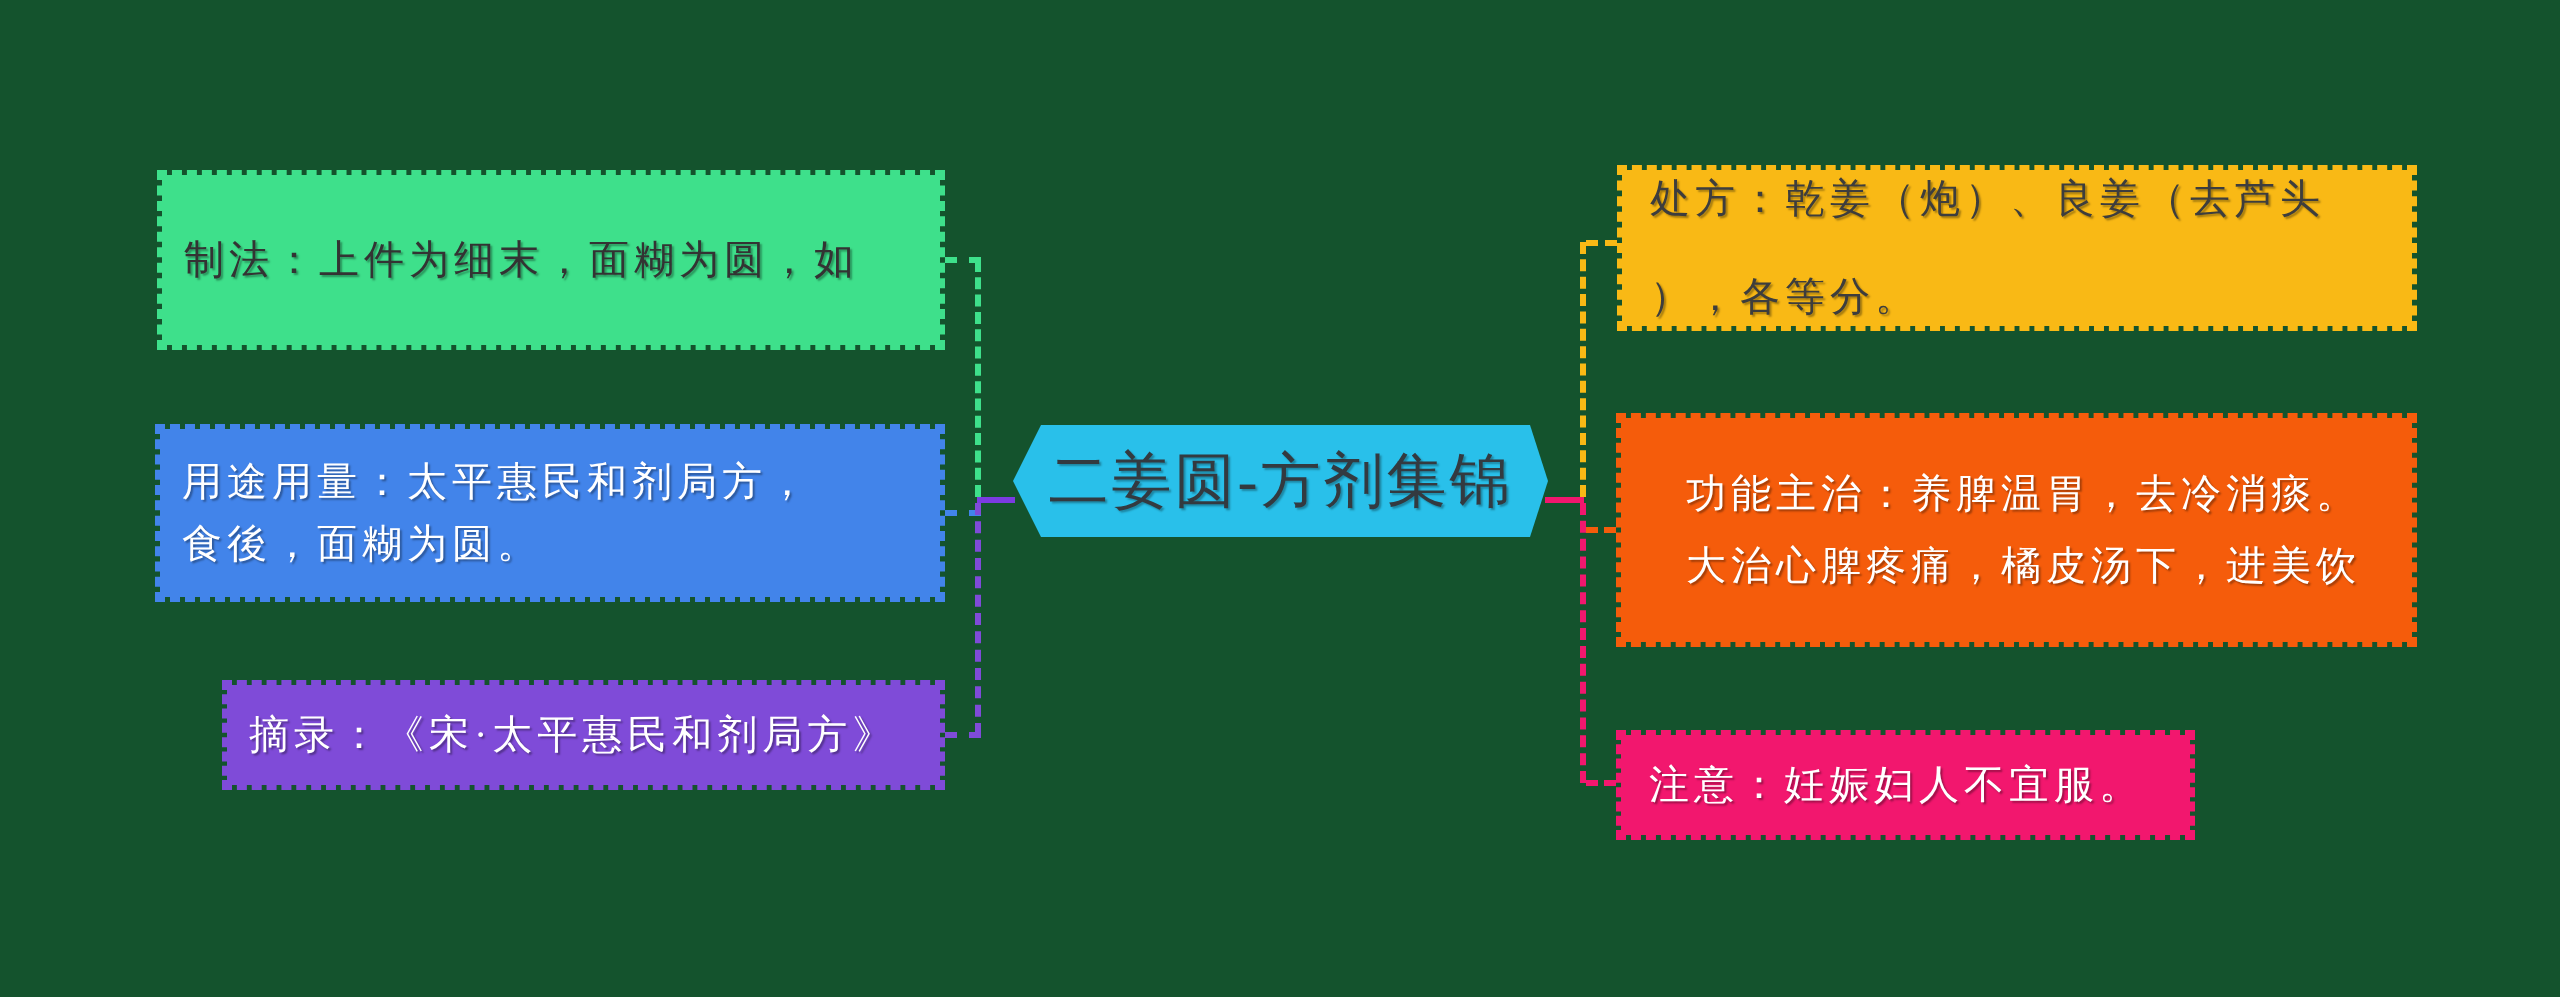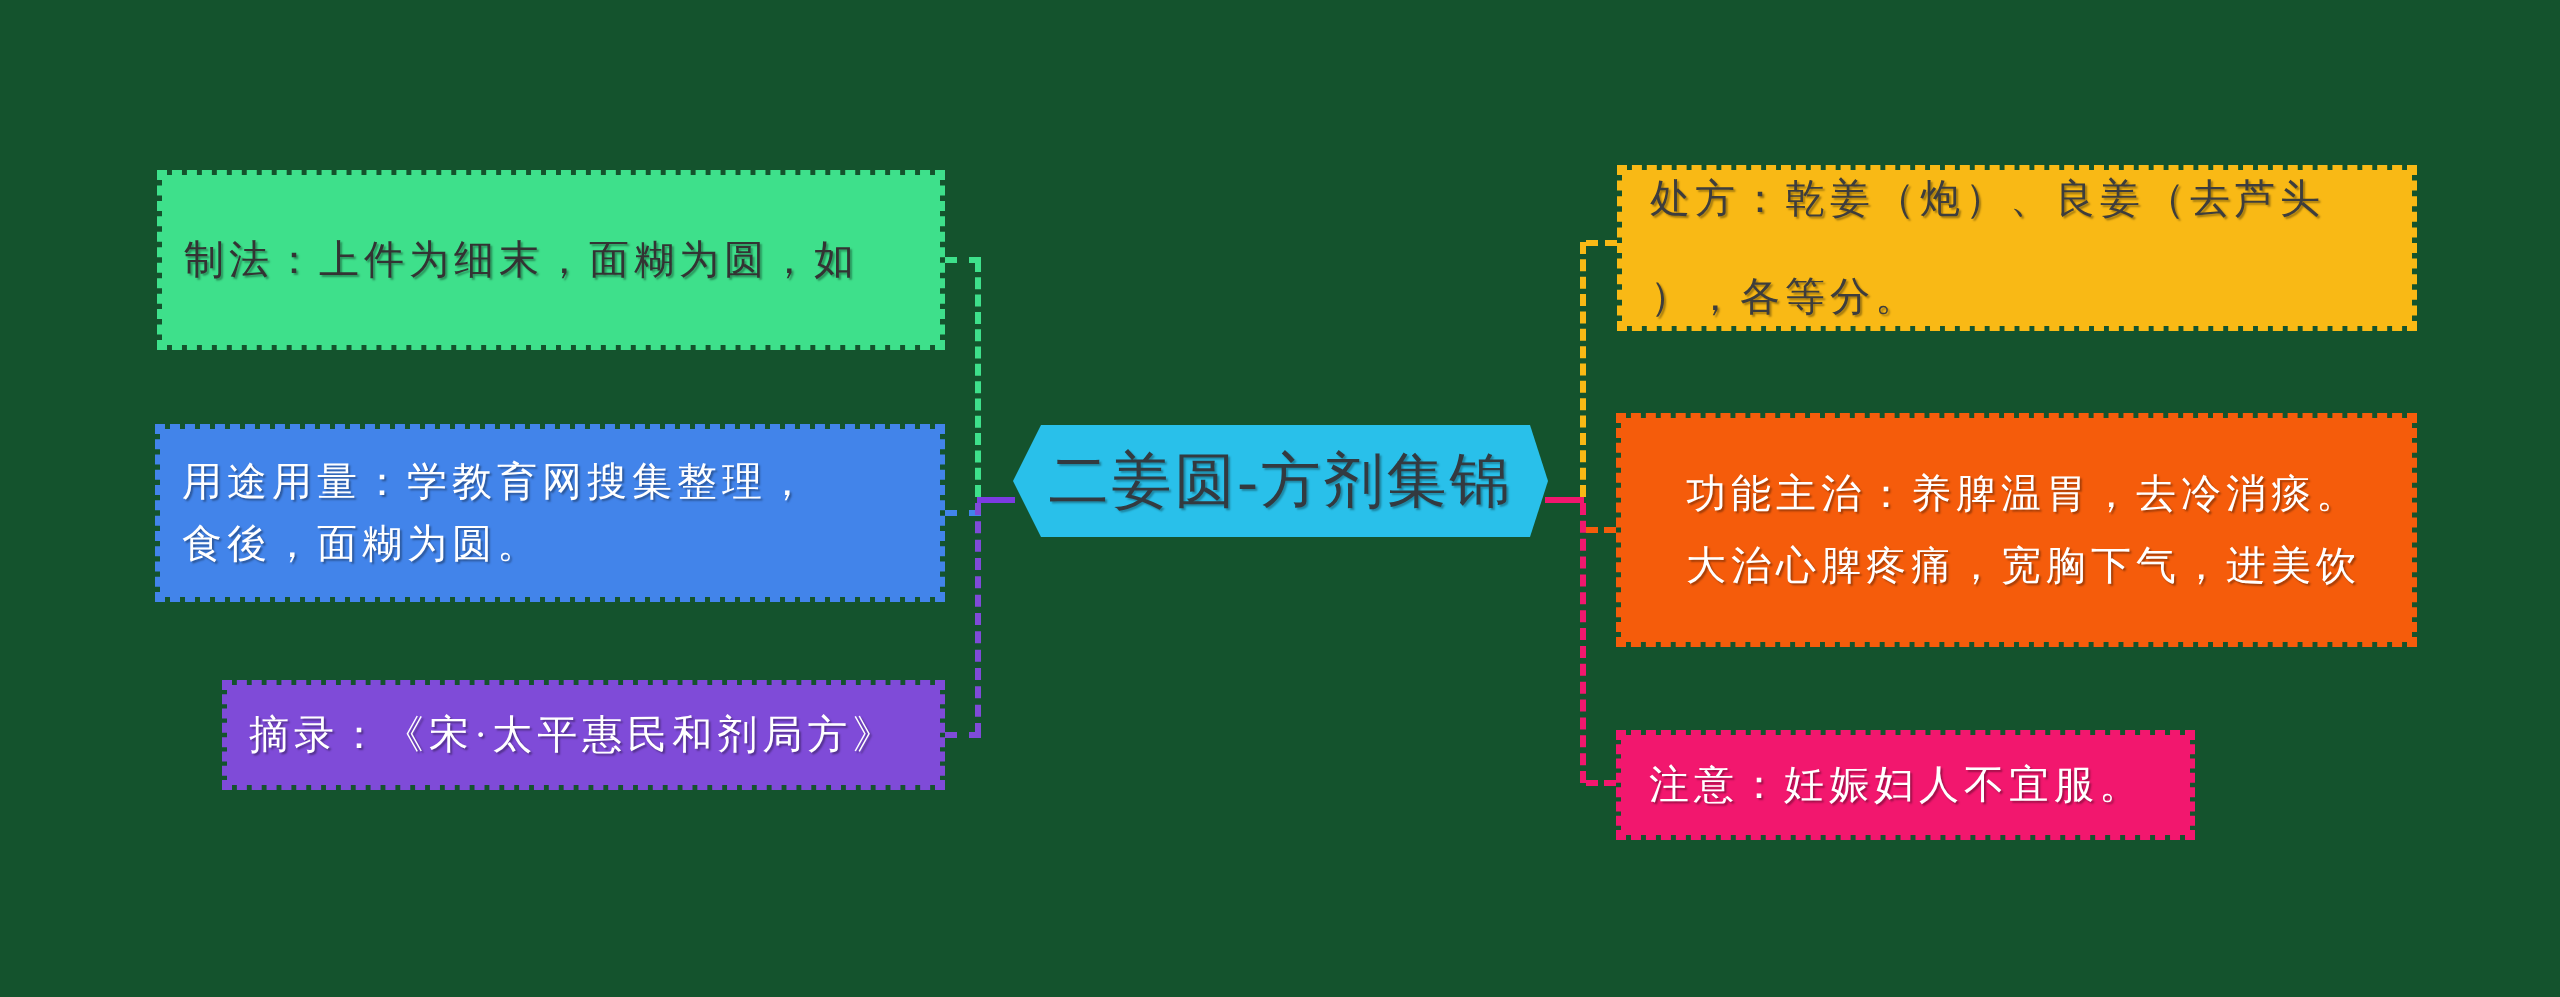--- a/index.html
+++ b/index.html
@@ -62,36 +62,36 @@
 </head>
 <body>
 
 <div id="canvas">
 
   <div class="node" id="node-zhifa" style="background-color: rgb(62, 224, 139); border-color: rgb(62, 224, 139); color: rgb(51, 51, 51);">
     <div class="tline">制法：上件为细末，面糊为圆，如</div>
   </div>
 
   <div class="node" id="node-yongtu" style="background-color: rgb(66, 132, 234); border-color: rgb(66, 132, 234); color: rgb(255, 255, 255);">
-    <div class="tline">用途用量：学教育网搜集整理，</div>
+    <div class="tline">用途用量：太平惠民和剂局方，</div>
     <div class="tline">食後，面糊为圆。</div>
   </div>
 
   <div class="node" id="node-zhailu" style="background-color: rgb(127, 75, 216); border-color: rgb(127, 75, 216); color: rgb(255, 255, 255);">
     <div class="tline">摘录：《宋·太平惠民和剂局方》</div>
   </div>
 
   <div class="node" id="node-chufang" style="background-color: rgb(249, 185, 21); border-color: rgb(249, 185, 21); color: rgb(61, 61, 61);">
     <div class="tline">处方：乾姜（炮）、良姜（去芦头</div>
     <div class="tline">），各等分。</div>
   </div>
 
   <div class="node" id="node-gongneng" style="background-color: rgb(245, 92, 11); border-color: rgb(245, 92, 11); color: rgb(255, 255, 255);">
     <div class="tline">功能主治：养脾温胃，去冷消痰。</div>
-    <div class="tline">大治心脾疼痛，宽胸下气，进美饮</div>
+    <div class="tline">大治心脾疼痛，橘皮汤下，进美饮</div>
   </div>
 
   <div class="node" id="node-zhuyi" style="background-color: rgb(242, 23, 110); border-color: rgb(242, 23, 110); color: rgb(255, 255, 255); padding-left: 28px;">
     <div class="tline">注意：妊娠妇人不宜服。</div>
   </div>
 
   <div id="center-node" style="background-color: rgb(41, 192, 234); color: rgb(51, 58, 64);">二姜圆-方剂集锦</div>
 
   <div class="conn h" id="c-green-h" style="border-color: rgb(62, 224, 139);"></div>
   <div class="conn v" id="c-green-v" style="border-color: rgb(62, 224, 139);"></div>

